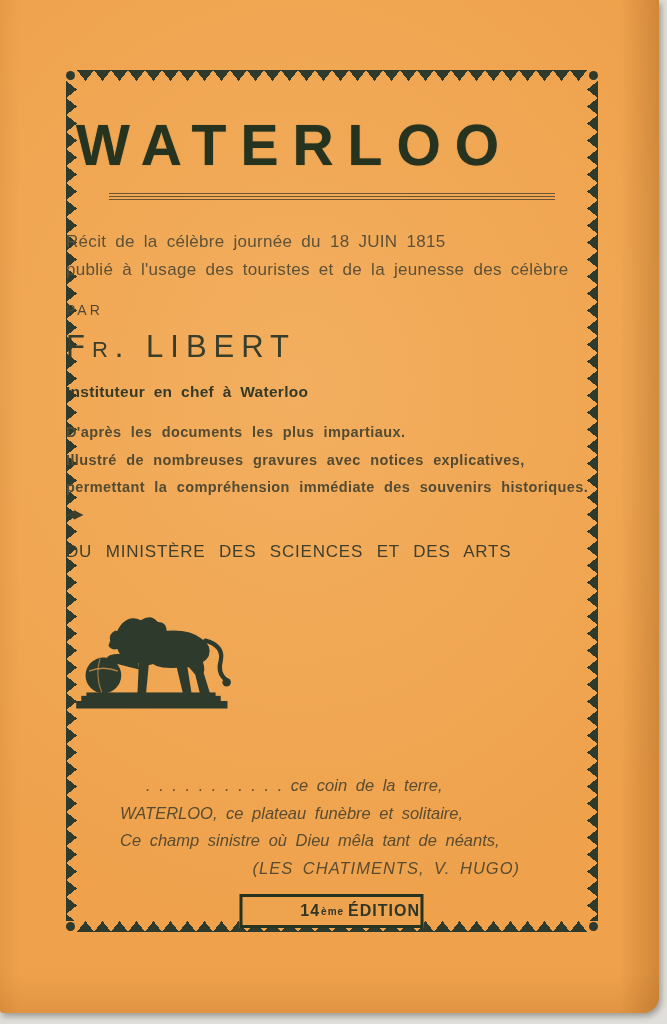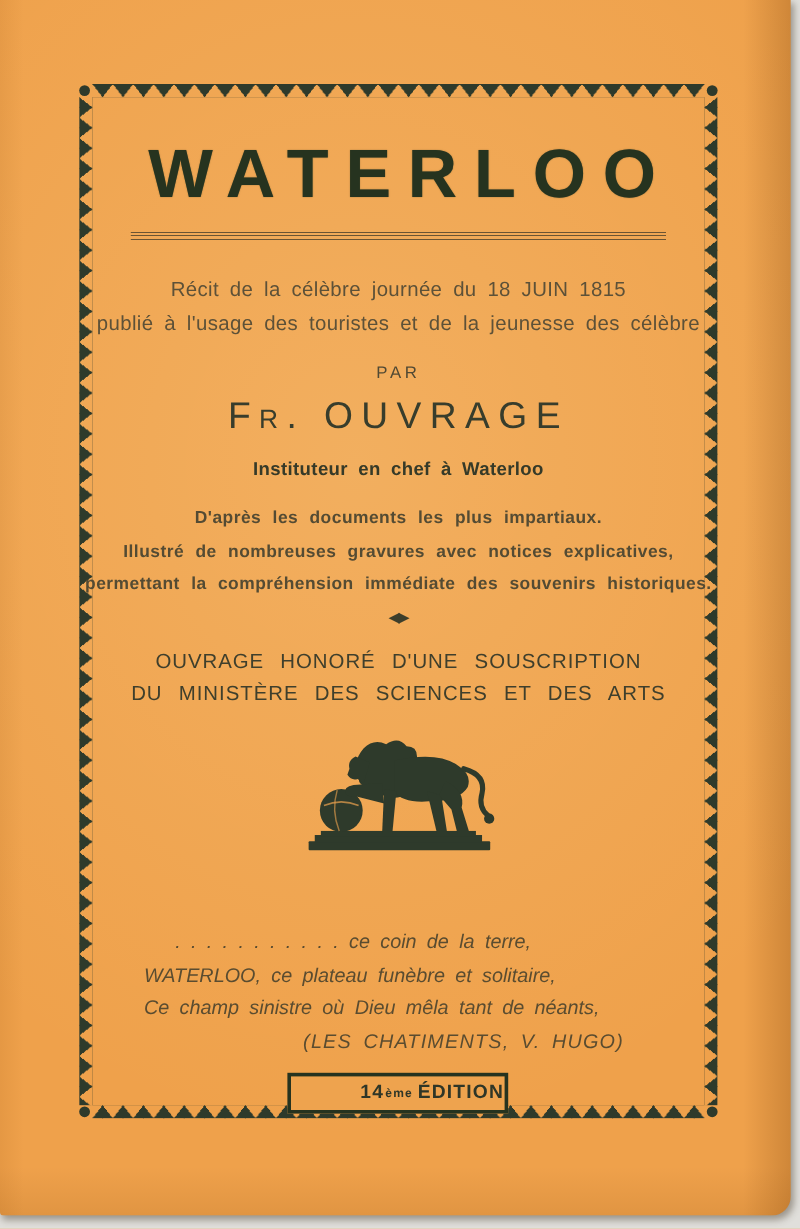--- a/index.html
+++ b/index.html
@@ -40,21 +40,21 @@
   .edge-left{top:11px;bottom:11px;left:0;width:11px;
     background:conic-gradient(from 232deg at 100% 50%, var(--ink) 0 76deg, rgba(0,0,0,0) 76deg 360deg);
     background-size:11px 17px;background-repeat:repeat-y;}
   .edge-right{top:11px;bottom:11px;right:0;width:11px;
     background:conic-gradient(from 52deg at 0% 50%, var(--ink) 0 76deg, rgba(0,0,0,0) 76deg 360deg);
     background-size:11px 17px;background-repeat:repeat-y;}
   .corner{position:absolute;width:9px;height:9px;border-radius:50%;background:var(--ink);}
   .corner.tl{left:0;top:1px;} .corner.tr{right:0;top:1px;}
   .corner.bl{left:0;bottom:1px;} .corner.br{right:0;bottom:1px;}
   
-  .block{position:absolute;left:66px;width:532px;text-align:center;color:var(--ink-soft);}
+  .block{position:absolute;left:66px;width:532px;text-align:left;color:var(--ink-soft);}
   .title{top:112px;font-size:57px;line-height:66px;font-weight:900;color:var(--ink-title);
     letter-spacing:14px;padding-left:10px;text-shadow:0 0 1px rgba(38,51,31,0.6);}
   .rule{top:193px;}
   .rule-inner{width:446px;height:7px;margin:0 auto;
     background:repeating-linear-gradient(to bottom, var(--rule) 0 1px, rgba(0,0,0,0) 1px 3px);}
   .subtitle{top:228px;font-size:17px;line-height:28px;color:#5d5138;word-spacing:4px;letter-spacing:0.3px;}
   .par{top:302px;font-size:14px;letter-spacing:3px;color:#514933;}
   .author{top:329px;font-size:31px;letter-spacing:7px;color:#383d2c;font-variant:small-caps;font-weight:400;}
   .role{top:383px;font-size:15.5px;font-weight:700;color:#363a28;word-spacing:4px;letter-spacing:0.3px;}
   .desc{top:419px;font-size:14.5px;line-height:27.5px;font-weight:700;color:#544b33;word-spacing:5px;letter-spacing:0.4px;}
@@ -94,34 +94,33 @@
     <div class="rule-inner"></div>
   </div>
 
   <div class="block subtitle">
     <div>Récit de la célèbre journée du 18 JUIN 1815</div>
     <div>publié à l'usage des touristes et de la jeunesse des célèbre</div>
   </div>
 
   <div class="block par">PAR</div>
 
-  <div class="block author">Fr. OUVRAGE</div>
+  <div class="block author">Fr. LIBERT</div>
 
   <div class="block role">Instituteur en chef à Waterloo</div>
 
   <div class="block desc">
     <div>D'après les documents les plus impartiaux.</div>
     <div>Illustré de nombreuses gravures avec notices explicatives,</div>
     <div>permettant la compréhension immédiate des souvenirs historiques.</div>
   </div>
 
   <div class="block ornament">◀▶</div>
 
   <div class="block honor">
-    <div>OUVRAGE HONORÉ D'UNE SOUSCRIPTION</div>
     <div>DU MINISTÈRE DES SCIENCES ET DES ARTS</div>
   </div>
 
   <div class="block emblem">
     <svg width="170" height="102" viewBox="0 0 200 120" aria-hidden="true">
       <g fill="#2e3a2b">
         <rect x="12" y="107" width="178" height="9" rx="1"></rect>
         <rect x="18" y="101" width="164" height="7"></rect>
         <rect x="24" y="97" width="152" height="5"></rect>
         <circle cx="44" cy="77" r="21"></circle>

